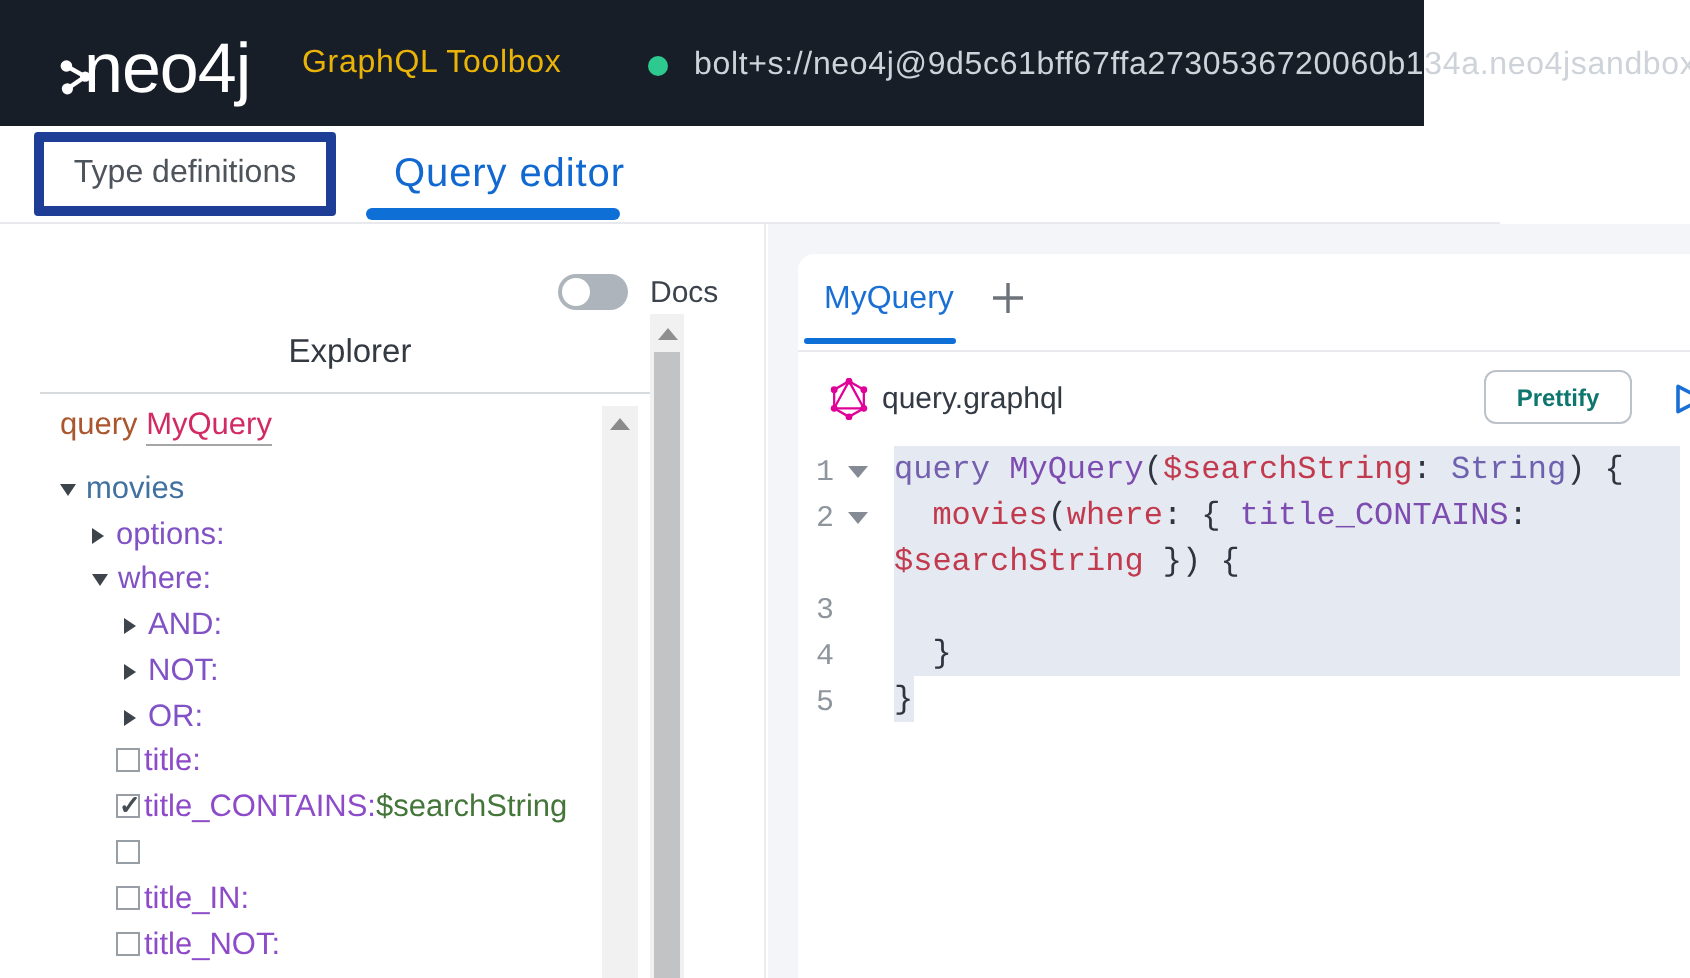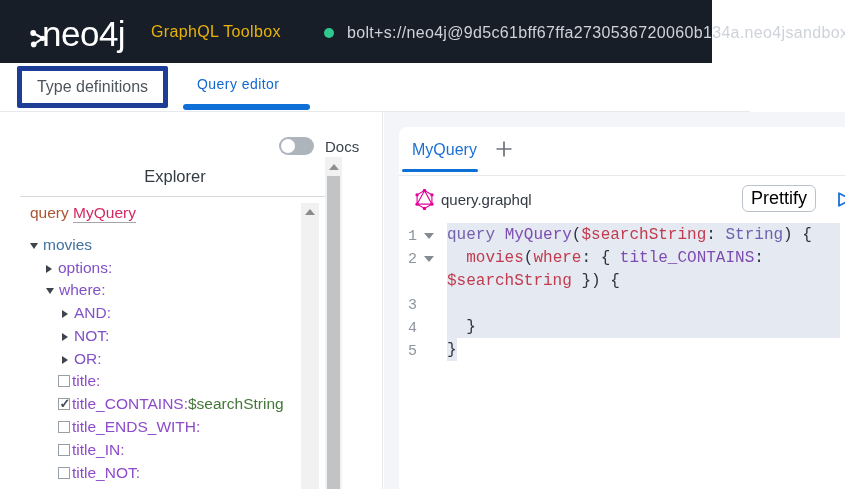--- a/index.html
+++ b/index.html
@@ -10,21 +10,21 @@
 #header { position:absolute; left:0; top:0; width:712px; height:63px; background:#181e28; }
 #logo { position:absolute; left:28px; top:10px; }
 #brand { position:absolute; left:151px; top:23px; color:#eab308; font-size:16px; font-weight:500; letter-spacing:0.35px; }
 #greendot { position:absolute; left:324px; top:28px; width:10px; height:10px; border-radius:50%; background:#2ec98f; }
 #url { position:absolute; left:347px; top:24px; color:#ced3d9; font-size:16px; letter-spacing:0.33px; white-space:nowrap; }
 
 
 #tabrow { position:absolute; left:0; top:63px; width:750px; height:49px; background:#fff; border-bottom:1px solid #e7e9ec; }
 #focusbox { position:absolute; left:17px; top:3px; width:151px; height:42px; border:5px solid #1e3d96; border-radius:2px; background:#fff; }
 #tdtext { position:absolute; left:0; top:0; width:100%; height:100%; display:flex; align-items:center; justify-content:center; color:#4e545c; font-size:16px; }
-#qetext { position:absolute; left:197px; top:13px; color:#1168d0; font-size:14px; font-weight:500; letter-spacing:0.45px; }
+#qetext { position:absolute; left:197px; top:13px; color:#1168d0; font-size:20px; font-weight:500; letter-spacing:0.45px; }
 #qeline { position:absolute; left:183px; top:41px; width:127px; height:6px; border-radius:3px; background:#0e70d6; }
 
 
 #content { position:absolute; left:0; top:112px; width:845px; height:377px; }
 #leftpanel { position:absolute; left:0; top:0; width:383px; height:377px; background:#fff; border-right:1px solid #e9ebee; }
 #rightpanel { position:absolute; left:384px; top:0; width:461px; height:377px; background:#f4f5f8; }
 
 
 #toggle { position:absolute; left:279px; top:25px; width:35px; height:18px; border-radius:9px; background:#aeb4bc; }
 #toggle .knob { position:absolute; left:2px; top:2px; width:14px; height:14px; border-radius:50%; background:#fff; }
@@ -54,21 +54,21 @@
 
 
 #card { position:absolute; left:15px; top:15px; width:446px; height:362px; background:#fff; border-radius:8px 0 0 0; }
 #mq { position:absolute; left:13px; top:14px; color:#1a6fd4; font-size:16px; font-weight:500; }
 #mqline { position:absolute; left:3px; top:42px; width:76px; height:3px; border-radius:2px; background:#0e70d6; }
 #plus { position:absolute; left:96px; top:13px; }
 #carddiv { position:absolute; left:0; top:48px; width:446px; height:1px; background:#e8eaed; }
 
 #gqlicon { position:absolute; left:16px; top:62px; }
 #fname { position:absolute; left:42px; top:64px; font-size:15px; color:#333a43; }
-#prettify { position:absolute; left:343px; top:58px; width:74px; height:27px; border:1px solid #bcc2ca; border-radius:6px; background:#fff; color:#000000; font-size:18px; font-weight:400; display:flex; align-items:center; justify-content:center; }
+#prettify { position:absolute; left:343px; top:58px; width:74px; height:27px; border:1px solid #bcc2ca; border-radius:6px; background:#fff; color:#0f766e; font-size:12px; font-weight:700; display:flex; align-items:center; justify-content:center; }
 #play { position:absolute; left:437px; top:64px; }
 
 
 #editor { position:absolute; left:0; top:96px; width:446px; height:266px; font-family:"Liberation Mono", monospace; }
 .lnum { position:absolute; width:18px; text-align:right; font-size:15px; color:#8e959d; }
 .fold { position:absolute; width:0; height:0; border-left:5px solid transparent; border-right:5px solid transparent; border-top:6px solid #858b94; }
 .sel { position:absolute; background:#e5e9f1; }
 .cl { position:absolute; left:48px; font-size:16px; line-height:23px; white-space:pre; color:#2e3440; }
 .k { color:#7460ae; } 
 .d { color:#7d4cb0; } 
@@ -115,21 +115,21 @@
 
     <div class="row" style="left:30px; top:92px;"><span class="c-kw">query</span> <span class="c-q">MyQuery</span></div>
     <div class="row" style="left:30px; top:124px;"><span class="tri-d"></span><span class="c-field">movies</span></div>
     <div class="row" style="left:46px; top:147px;text-align:center;"><span class="tri-r"></span><span class="c-arg">options:</span></div>
     <div class="row" style="left:46px; top:169px;"><span class="tri-d"></span><span class="c-arg">where:</span></div>
     <div class="row" style="left:62px; top:192px;"><span class="tri-r"></span><span class="c-arg">AND:</span></div>
     <div class="row" style="left:62px; top:215px;"><span class="tri-r"></span><span class="c-arg">NOT:</span></div>
     <div class="row" style="left:62px; top:238px;"><span class="tri-r"></span><span class="c-arg">OR:</span></div>
     <div class="row" style="left:58px; top:260px;"><span class="cb"></span><span class="c-attr">title:</span></div>
     <div class="row" style="left:58px; top:283px;"><span class="cb checked"></span><span class="c-attr">title_CONTAINS:</span><span class="c-var">$searchString</span></div>
-    <div class="row" style="left:58px; top:306px;"><span class="cb"></span><span class="c-attr">title_ENDS_WITH:</span></div>
+    <div class="row" style="left:58px; top:306px;"><span class="cb"></span></div>
     <div class="row" style="left:58px; top:329px;"><span class="cb"></span><span class="c-attr">title_IN:</span></div>
     <div class="row" style="left:58px; top:352px;"><span class="cb"></span><span class="c-attr">title_NOT:</span></div>
 
     <div id="sb-inner">
         <div class="arrow"></div>
       </div>
     <div id="sb-outer">
         <div class="arrow"></div>
         <div class="thumb"></div>
       </div>

